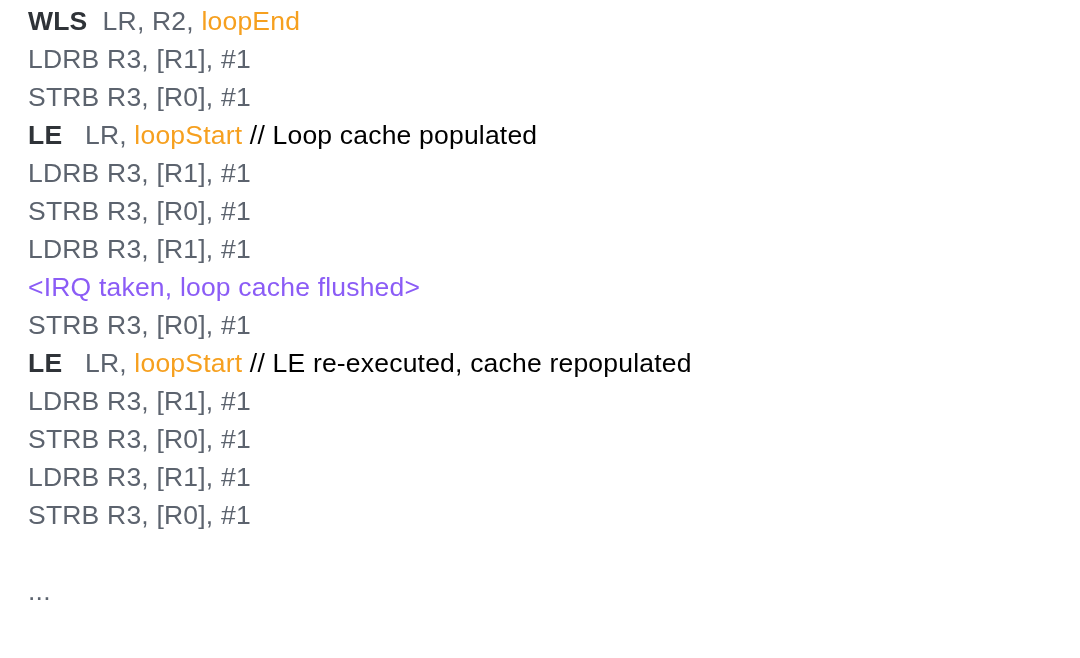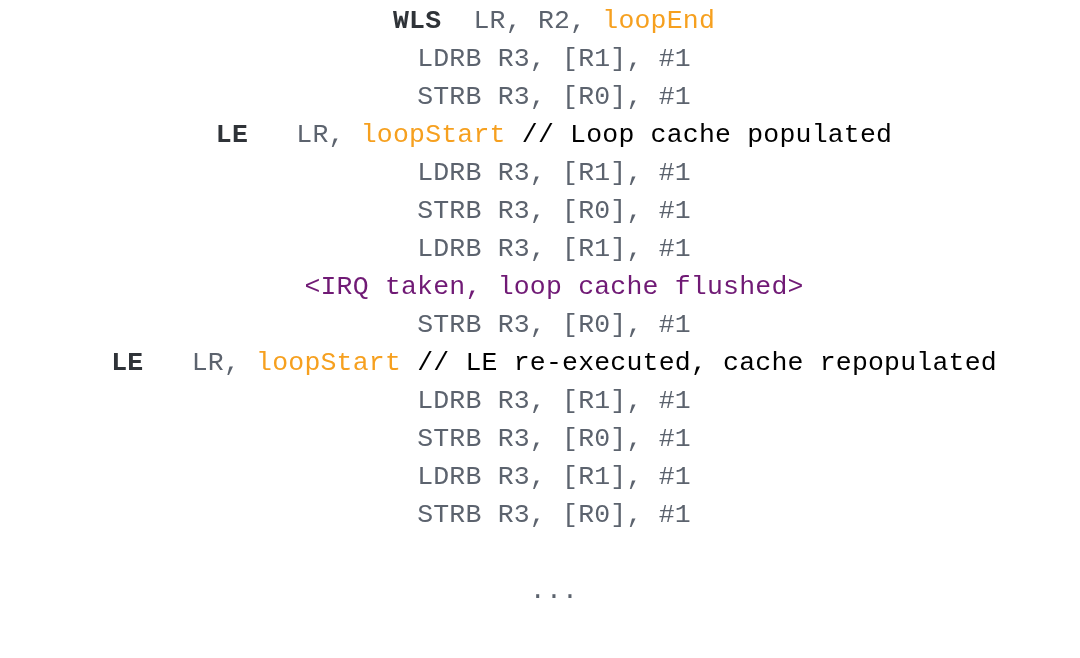--- a/index.html
+++ b/index.html
@@ -21,42 +21,41 @@
     padding-top: 2px;
     box-sizing: border-box;
   }
   .code-line {
     height: 38px;
     line-height: 38px;
     padding-left: 28px;
     font-size: 26.5px;
     letter-spacing: 0.2px;
     white-space: pre;
-    font-family: Liberation Mono, monospace;
-    text-align: center;
+    font-family: Liberation Sans, sans-serif;
   }
   .tok {
     white-space: pre;
   }
   
   .t-mnemonic-bold {
     color: #2f3338;
     font-weight: bold;
   }
   .t-plain {
     color: #5c636e;
   }
   .t-label {
     color: #f6a01f;
   }
   .t-comment {
     color: #000000;
   }
   .t-event {
-    color: #701a75;
+    color: #8b5cf6;
   }
   .t-ellipsis {
     color: #5c636e;
   }
 </style>
 </head>
 <body>
 
 <div id="code-listing" style="background: rgb(255, 255, 255);">
     <div class="code-line"><span class="tok t-mnemonic-bold">WLS  </span><span class="tok t-plain">LR, R2, </span><span class="tok t-label">loopEnd</span></div>

